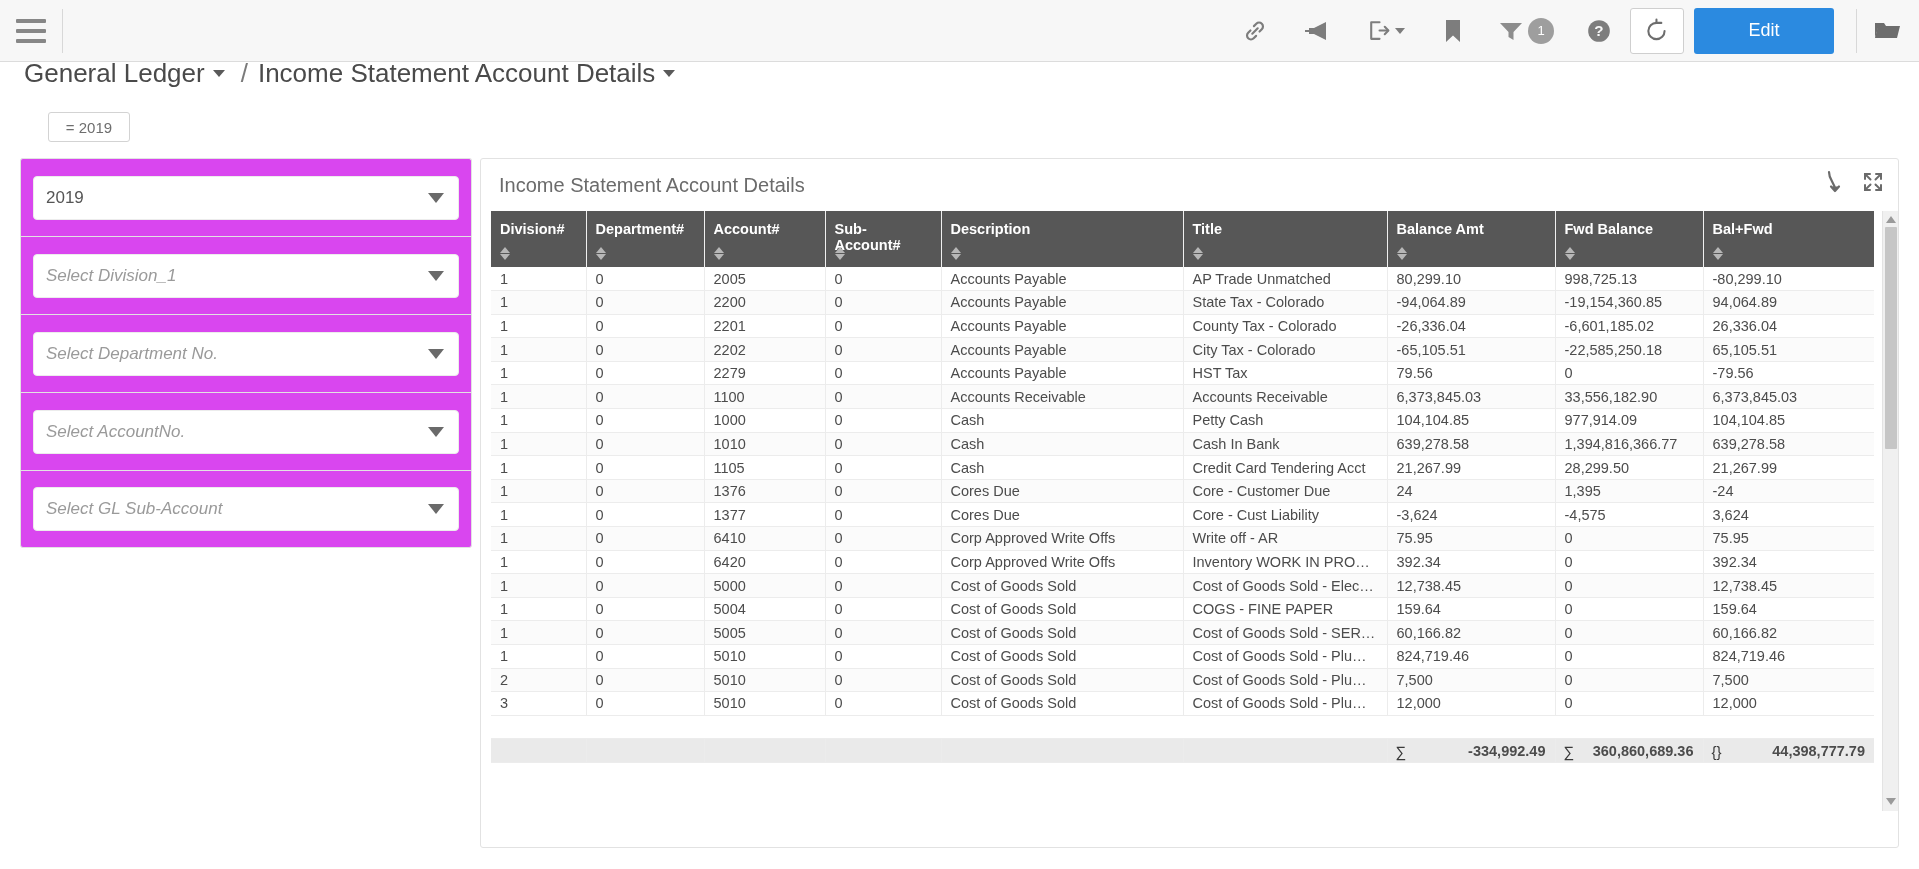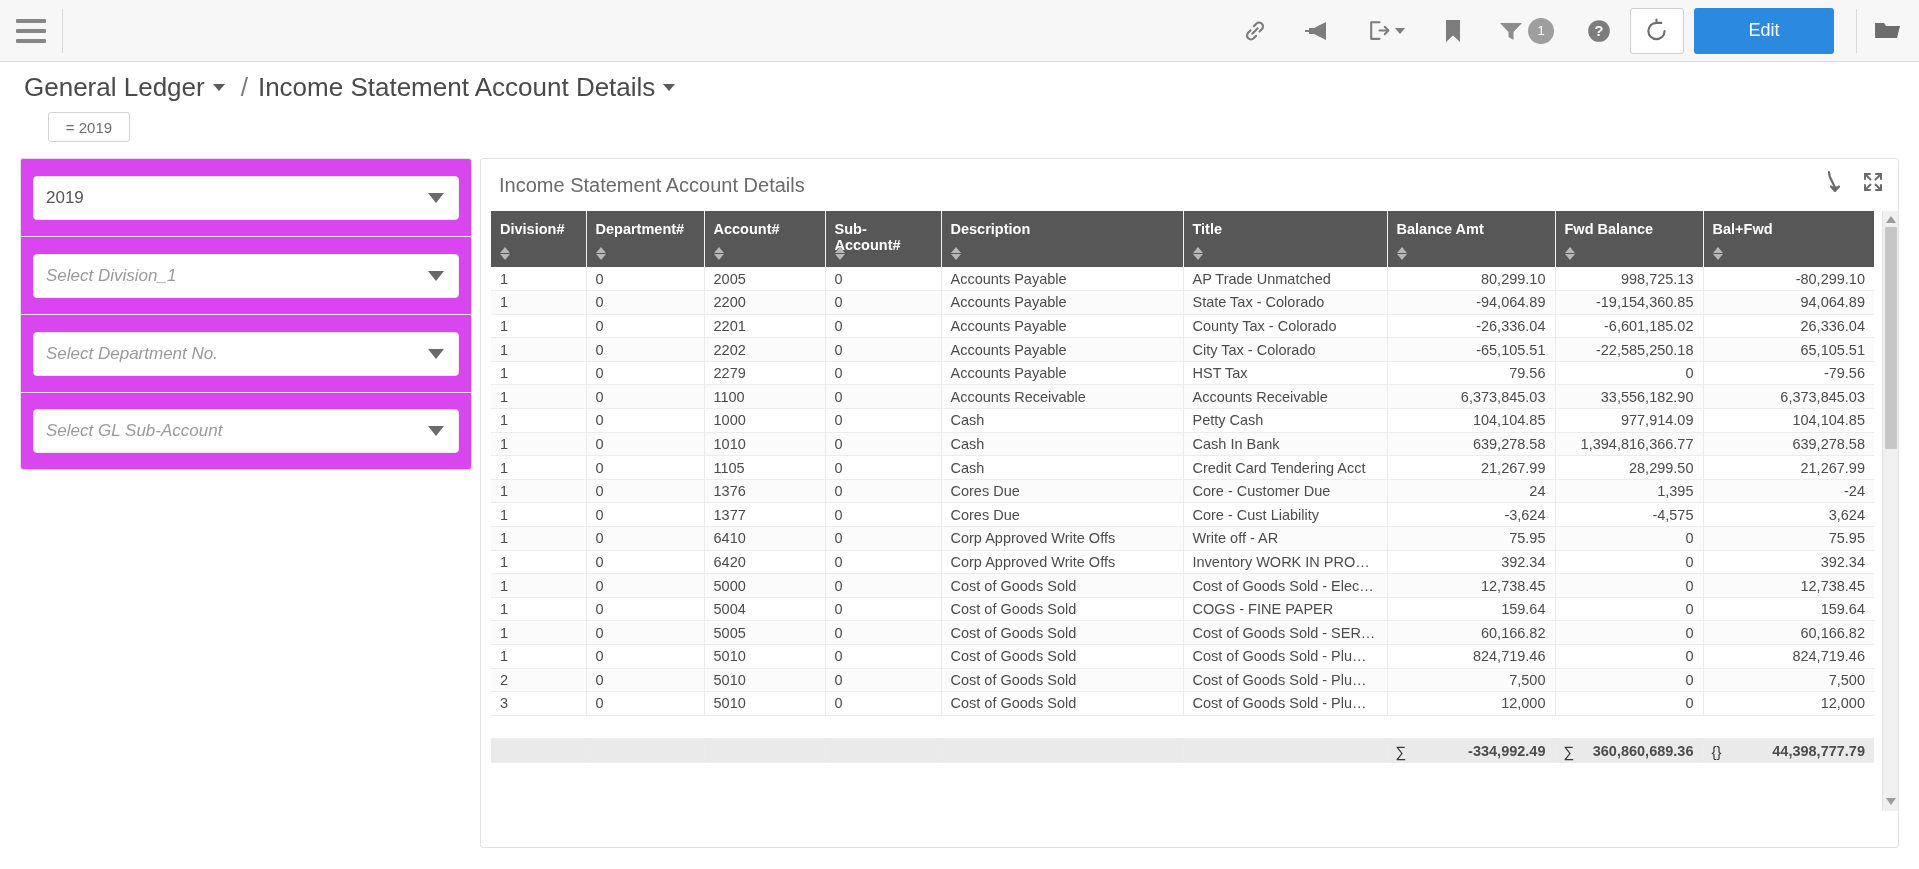--- a/index.html
+++ b/index.html
@@ -71,21 +71,21 @@
     margin-right: 22px;
   }
   .folder-btn {
     width: 62px; height: 61px;
     display: flex; align-items: center; justify-content: center;
     cursor: pointer; color: #6d6d6d;
   }
 
   
   .breadcrumb {
-    position: absolute; top: 62px; left: 0;
+    position: absolute; top: 48px; left: 0;
     width: 1919px; height: 50px;
     display: flex; align-items: center;
     padding-left: 24px;
     font-size: 26px; color: #4a4a4a;
     font-weight: 400;
   }
   .crumb { cursor: pointer; white-space: nowrap; }
   .crumb-caret {
     display: inline-block;
     width: 0; height: 0;
@@ -211,21 +211,21 @@
     height: 23.6px;
     border-right: 1px solid #ececec;
     border-bottom: 1px solid #ececec;
     white-space: nowrap;
     overflow: hidden;
     text-overflow: ellipsis;
   }
   table.grid td:last-child { border-right: none; }
   table.grid tbody tr:nth-child(odd) td { background: #ffffff; }
   table.grid tbody tr:nth-child(even) td { background: #fbfbfb; }
-  .num { text-align: right; }
+  .num { }
 
   
   .sum-row td {
     background: #eaeaea !important;
     height: 30px;
     border-bottom: none;
     border-right: 1px solid #e0e0e0;
     font-size: 14.5px;
     color: #3a3a3a;
     font-weight: bold;
@@ -367,20 +367,26 @@
     </div>
   </div>
 
   <div class="filter-card">
     <div class="filter-select">
       <span class="fs-placeholder">Select Department No.</span>
       <span class="fs-caret"></span>
     </div>
   </div>
 
+  <div class="filter-card">
+    <div class="filter-select">
+      <span class="fs-placeholder">Select AccountNo.</span>
+      <span class="fs-caret"></span>
+    </div>
+  </div>
 
   <div class="filter-card">
     <div class="filter-select">
       <span class="fs-placeholder">Select GL Sub-Account</span>
       <span class="fs-caret"></span>
     </div>
   </div>
 </div>
 
 <div class="report-panel">

